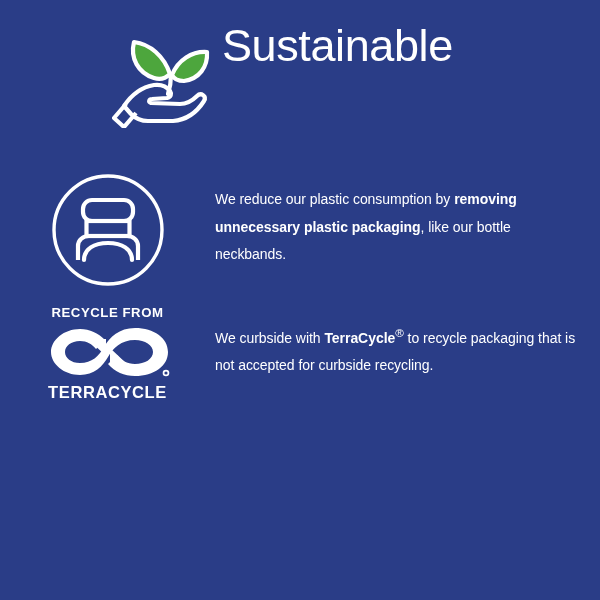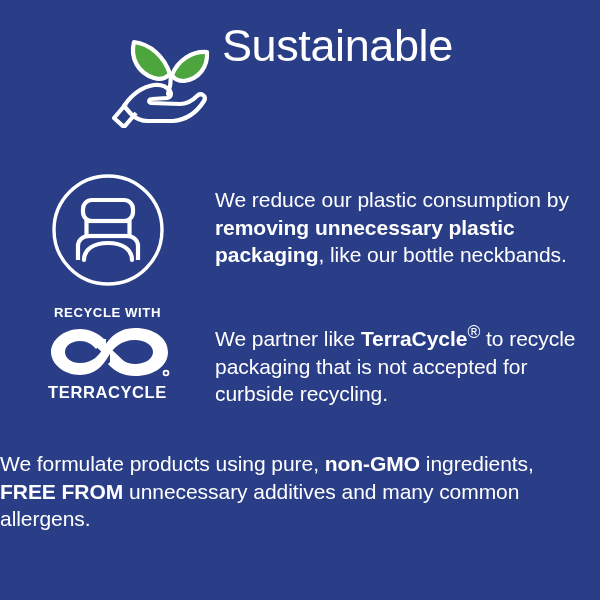--- a/index.html
+++ b/index.html
@@ -49,21 +49,21 @@
   .icon-col {
     width:215px;
     flex:0 0 215px;
     display:flex;
     justify-content:center;
     align-items:flex-start;
   }
   .text-col {
     flex:1 1 auto;
     padding-right:18px;
-    font-size:21px;
+    font-size:14px;
     line-height:27.5px;
     font-weight:400;
     letter-spacing:-0.05px;
   }
   .row-1 .text-col { padding-top:14px; }
   .row-2 .text-col { padding-top:14px; }
   .row-3 .text-col { padding-top:10px; }
   .text-col b { font-weight:700; }
 
   
@@ -137,21 +137,21 @@
       </span>
     </div>
     <div class="text-col">
       <span>We reduce our plastic consumption by </span><b>removing unnecessary plastic packaging</b><span>, like our bottle neckbands.</span>
     </div>
   </div>
 
   <div class="row row-2">
     <div class="icon-col">
       <div class="tc-lockup">
-        <div class="tc-top">RECYCLE WITH</div>
+        <div class="tc-top">RECYCLE FROM</div>
         <span>
           <svg class="tc-loop" viewBox="0 0 132 58" aria-hidden="true">
 
             <path d="M38 6
                      C22 6 9 17 9 29
                      C9 41 22 52 38 52
                      C52 52 61 43 66 34
                      C71 25 79 17 93 17
                      C103 17 111 22 111 29
                      C111 36 103 41 93 41
@@ -173,23 +173,20 @@
             <path d="M68 42 L86 42 L68 25 Z" fill="#ffffff"></path>
 
             <circle cx="124" cy="50" r="3.3" fill="#ffffff"></circle>
             <circle cx="124" cy="50" r="1.6" fill="#2a3d87"></circle>
           </svg>
         </span>
         <div class="tc-bottom">TERRACYCLE</div>
       </div>
     </div>
     <div class="text-col">
-      <span>We partner like </span><b>TerraCycle</b><sup>®</sup><span> to recycle packaging that is not accepted for curbside recycling.</span>
+      <span>We curbside with </span><b>TerraCycle</b><sup>®</sup><span> to recycle packaging that is not accepted for curbside recycling.</span>
     </div>
   </div>
 
   <div class="row row-3">
-    <div class="text-col">
-      <span>We formulate products using pure, </span><b>non-GMO</b><span> ingredients, </span><b>FREE FROM</b><span> unnecessary additives and many common allergens.</span>
-    </div>
   </div>
 
 </div>
 
 </body></html>

